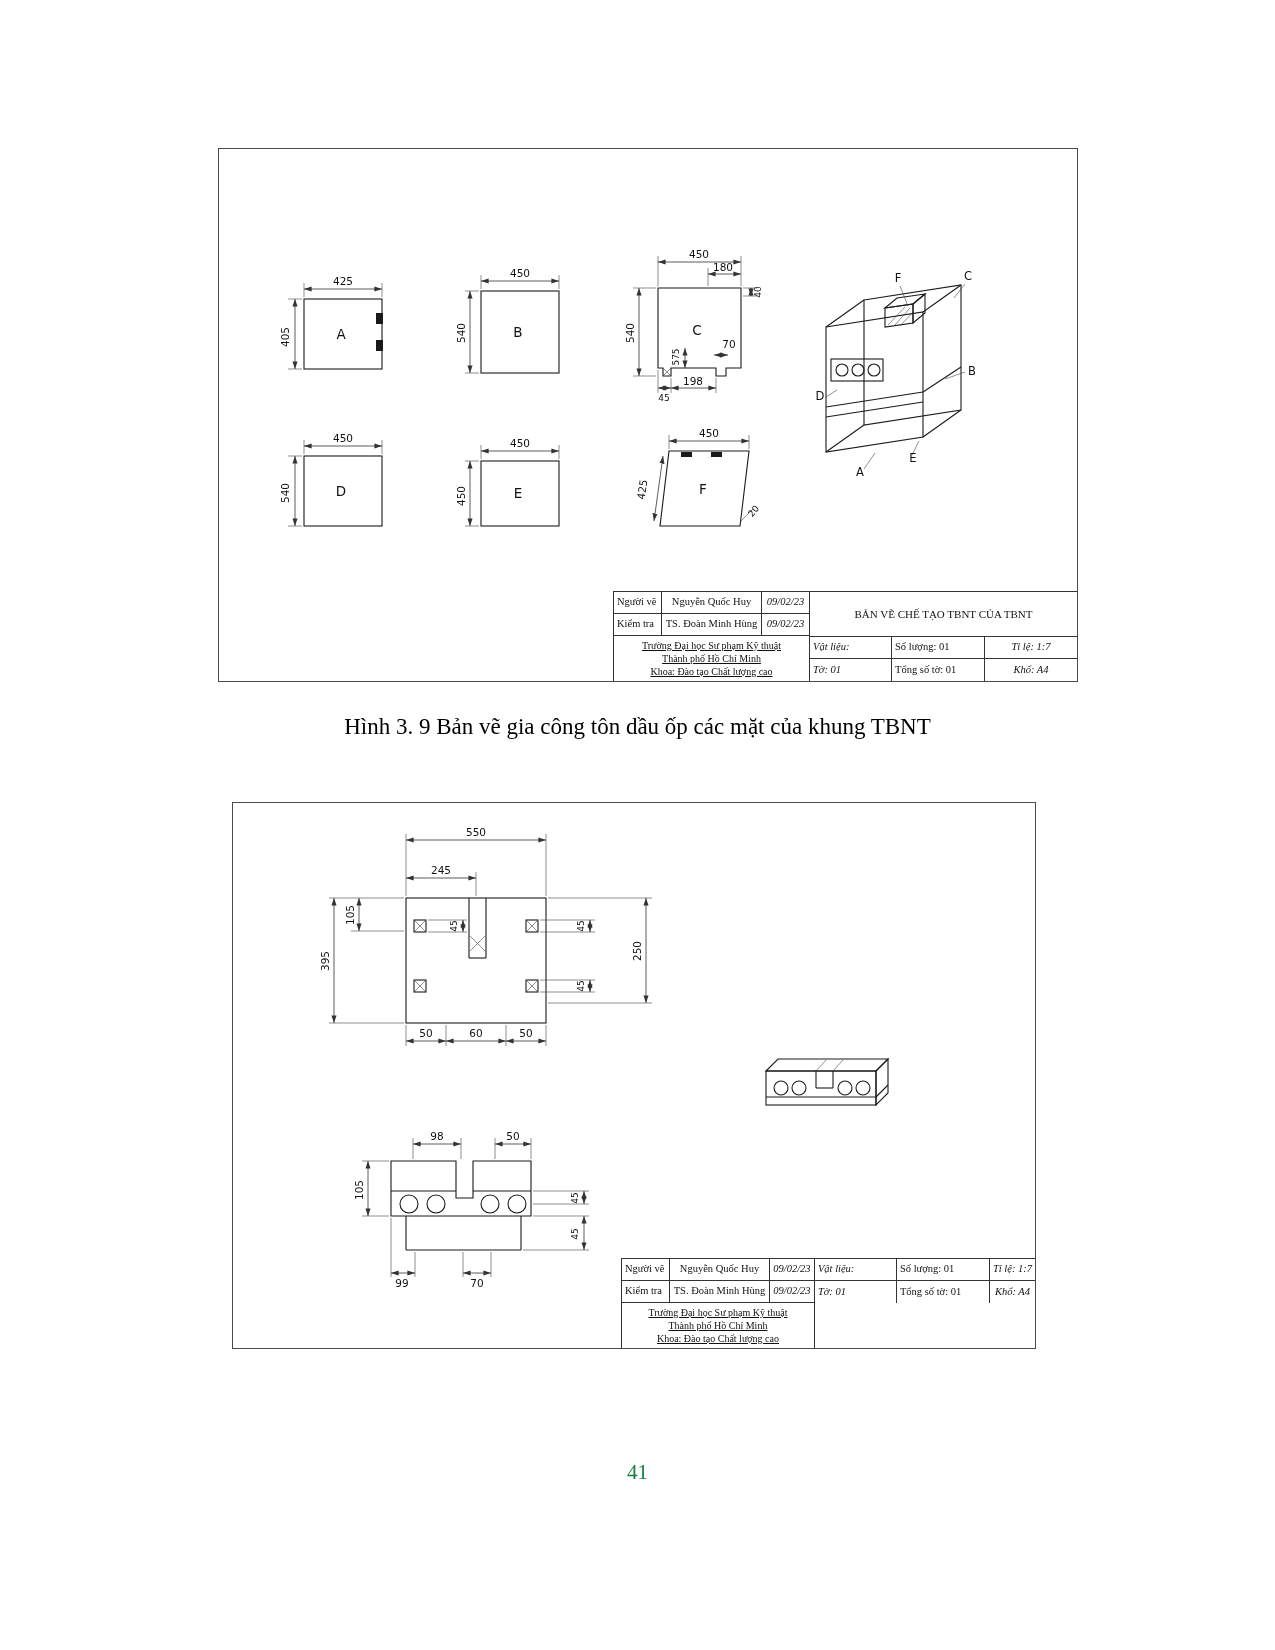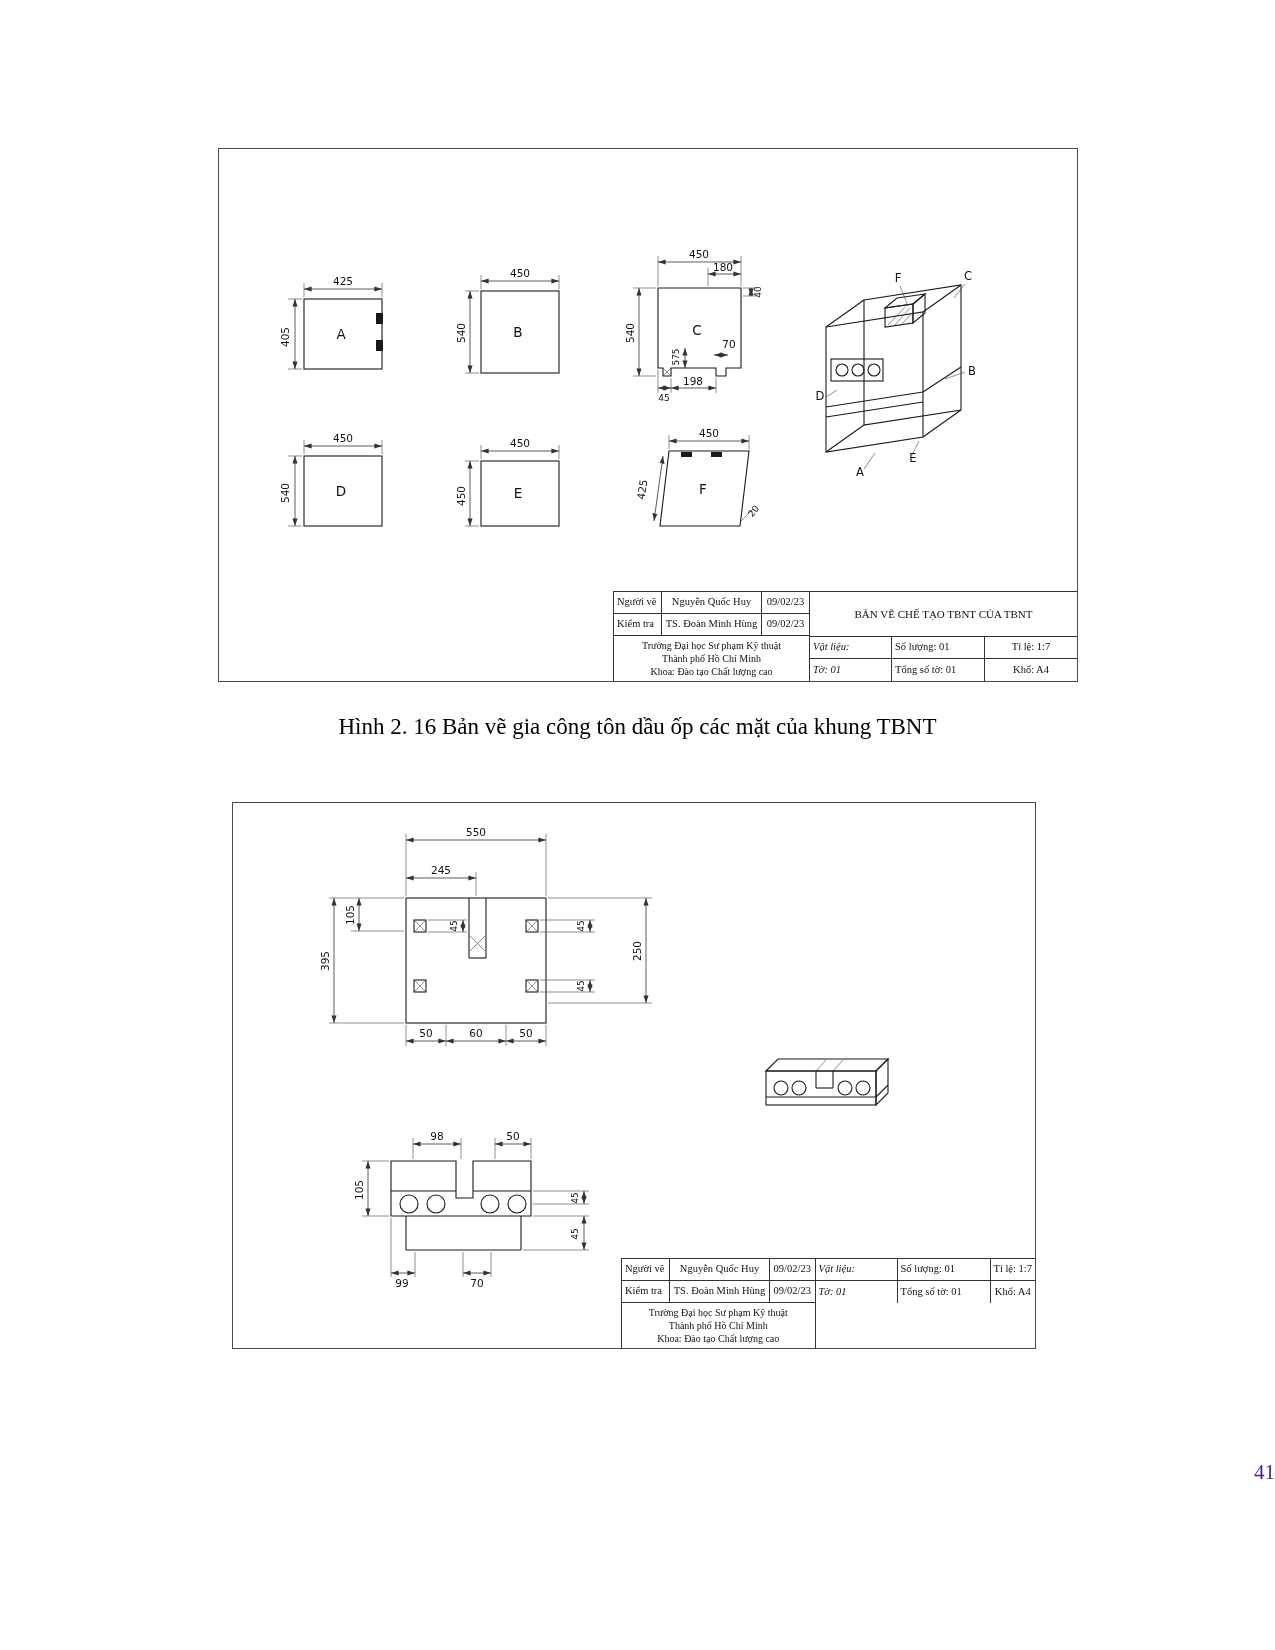--- a/index.html
+++ b/index.html
@@ -27,36 +27,36 @@
       display:flex;font-family:"Liberation Serif",serif;font-size:10.5px;line-height:1.15;height:90px;box-sizing:border-box;}
   .tb1{width:464px;}
   .tb2{width:414px;}
   .tb-colL{width:196px;display:flex;flex-direction:column;border-right:1px solid #333;box-sizing:border-box;}
   .tb-colR{flex:1;display:flex;flex-direction:column;box-sizing:border-box;}
   .tb-r{display:flex;height:22px;border-bottom:1px solid #333;box-sizing:border-box;flex-shrink:0;}
   .tb-colL > .tb-r:last-of-type{border-bottom:1px solid #333;}
   .tb-colR > .tb-r:last-child{border-bottom:none;}
   .tb-c{border-right:1px solid #333;display:flex;align-items:center;padding:0 3px;overflow:hidden;
         white-space:nowrap;box-sizing:border-box;}
-  .tb-c.last{border-right:none;flex:1;justify-content:center;}
+  .tb-c.last{border-right:none;flex:1;justify-content:center;font-style:italic;}
   .lw1{width:48px;}
   .lw2{width:100px;justify-content:center;}
   .rw1{width:82px;font-style:italic;}
   .rw2{width:93px;}
   .tb-org{flex:1;display:flex;flex-direction:column;align-items:center;justify-content:center;
-          text-align:center;font-size:10px;line-height:1.3;}
+          text-align:center;font-size:10px;line-height:1.3;text-decoration:underline;}
   .tb-title{flex:1;border-bottom:1px solid #333;display:flex;align-items:center;justify-content:center;
             text-align:center;padding:0 4px;font-size:11px;box-sizing:border-box;}
 
   .caption{position:absolute;left:0;width:100%;text-align:center;
            font-family:"Liberation Serif",serif;font-size:23px;color:#000;}
   #cap1{top:714px;}
   #cap2{top:1371px;}
-  .page-number{position:absolute;left:0;width:100%;top:1460px;text-align:right;
-               font-family:"Liberation Serif",serif;font-size:21px;color:#4c1d95;}
+  .page-number{position:absolute;left:0;width:100%;top:1460px;text-align:center;
+               font-family:"Liberation Serif",serif;font-size:21px;color:#15803d;}
 </style>
 </head>
 <body>
 
 <div class="page">
 
   <div class="fig-frame" id="fig1">
     <svg width="858" height="532" viewBox="0 0 858 532">
       <defs>
         <marker id="ar1" viewBox="0 0 10 10" refX="9.5" refY="5" markerWidth="10" markerHeight="10" orient="auto-start-reverse">
@@ -228,21 +228,21 @@
         </div>
         <div class="tb-r">
           <div class="tb-c rw1">Tờ: 01</div>
           <div class="tb-c rw2">Tổng số tờ: 01</div>
           <div class="tb-c last">Khổ: A4</div>
         </div>
       </div>
     </div>
   </div>
 
-  <div class="caption" id="cap1">Hình 2. 16 Bản vẽ gia công tôn dầu ốp các mặt của khung TBNT</div>
+  <div class="caption" id="cap1">Hình 3. 9 Bản vẽ gia công tôn dầu ốp các mặt của khung TBNT</div>
 
   <div class="fig-frame" id="fig2">
     <svg width="802" height="545" viewBox="0 0 802 545">
       <defs>
         <marker id="ar2" viewBox="0 0 10 10" refX="9.5" refY="5" markerWidth="10" markerHeight="10" orient="auto-start-reverse">
           <path class="ah" d="M0,1.8 L9.5,5 L0,8.2 Z"></path>
         </marker>
       </defs>
 
       <g>

